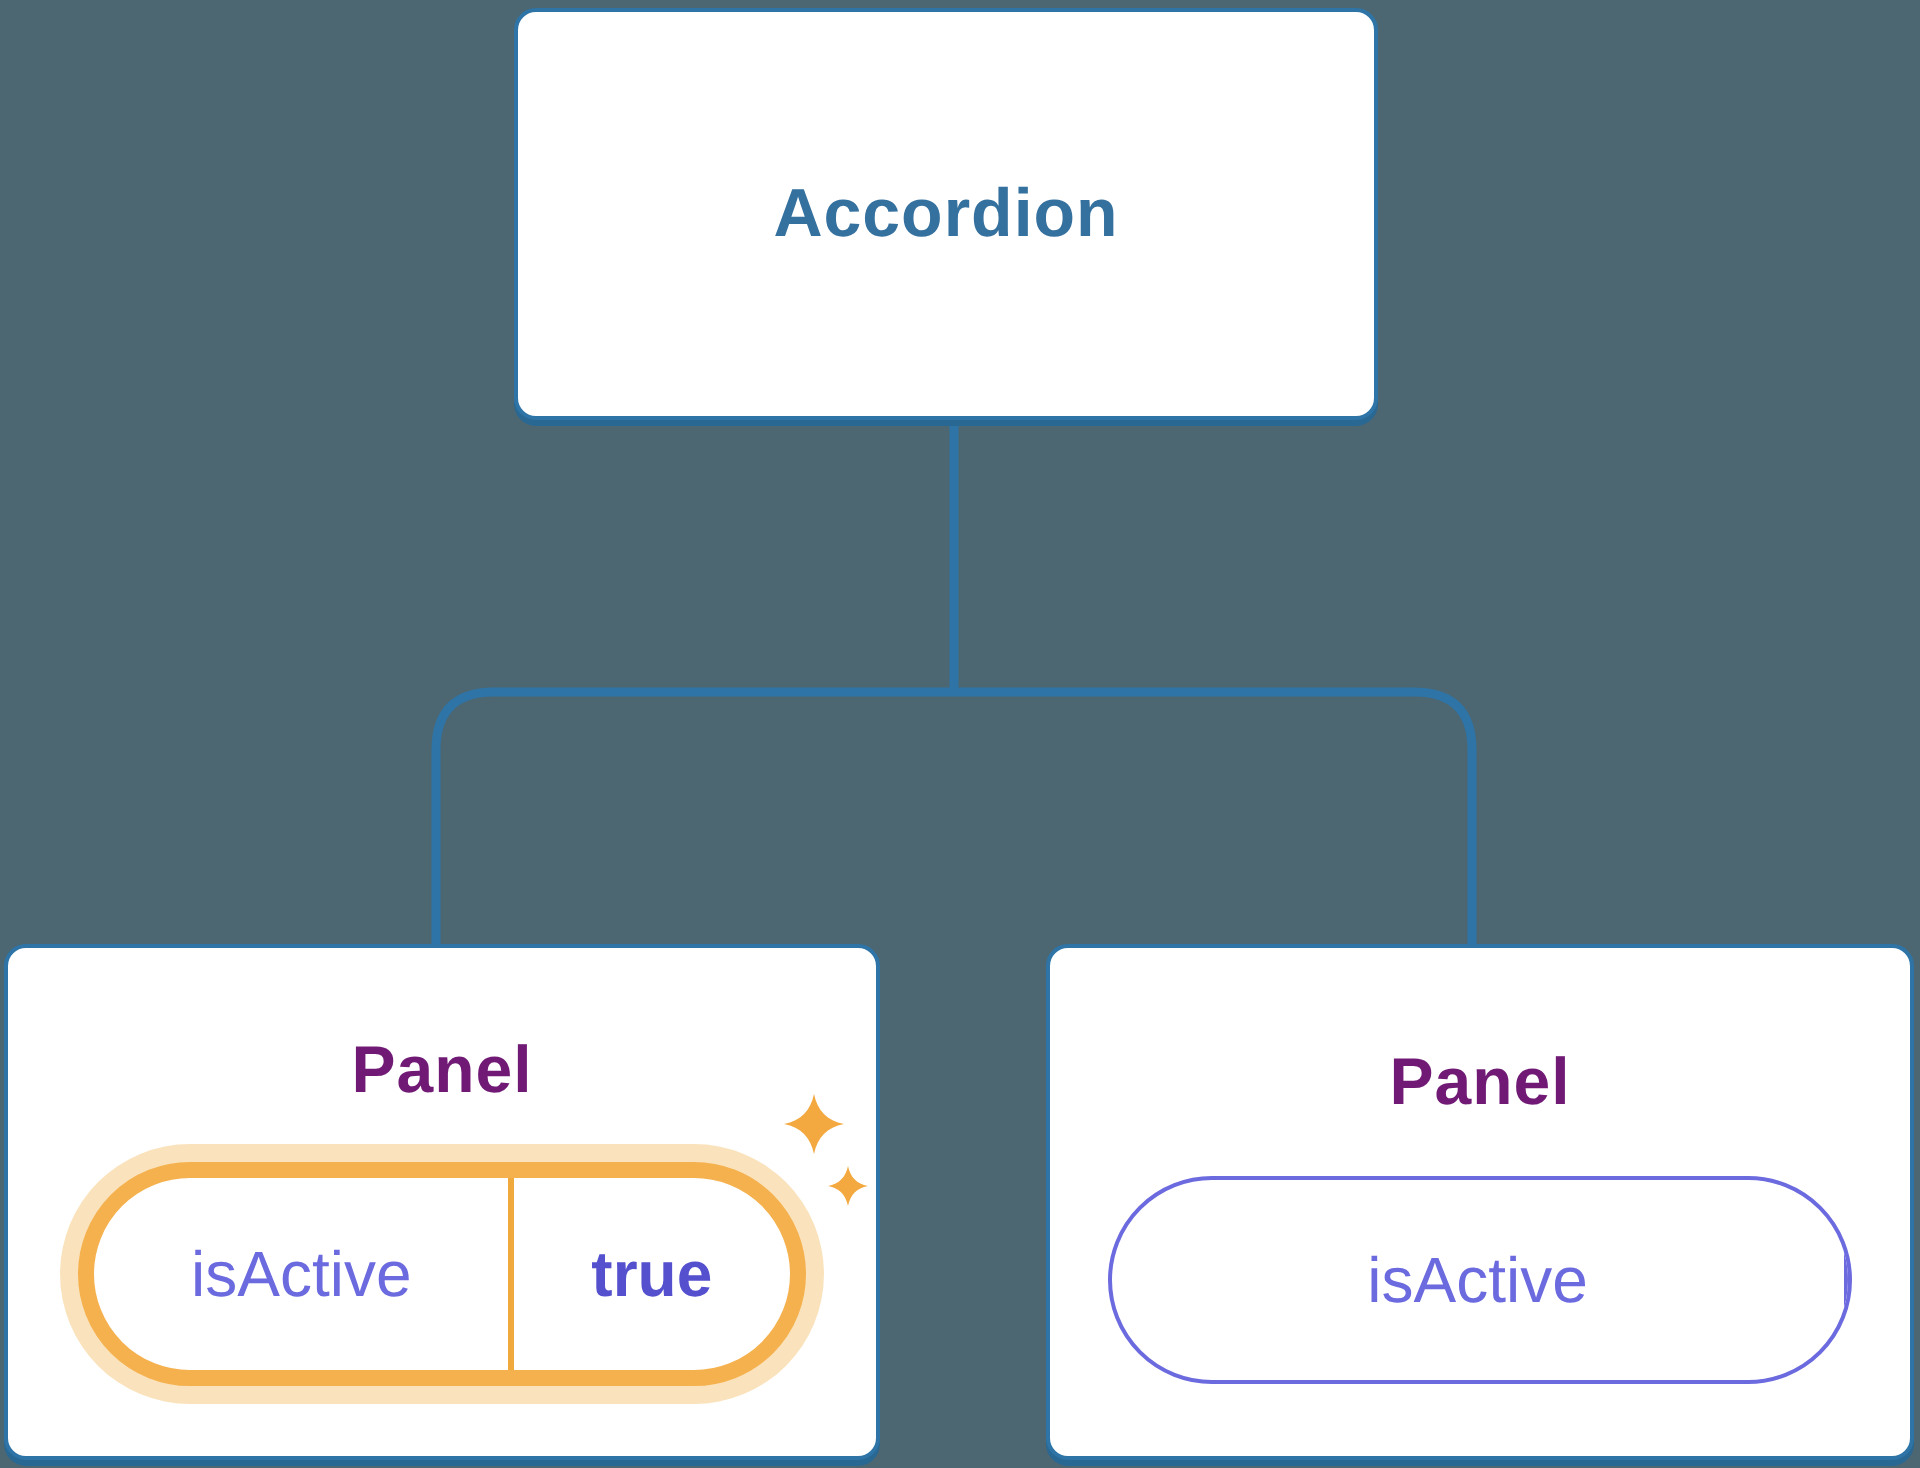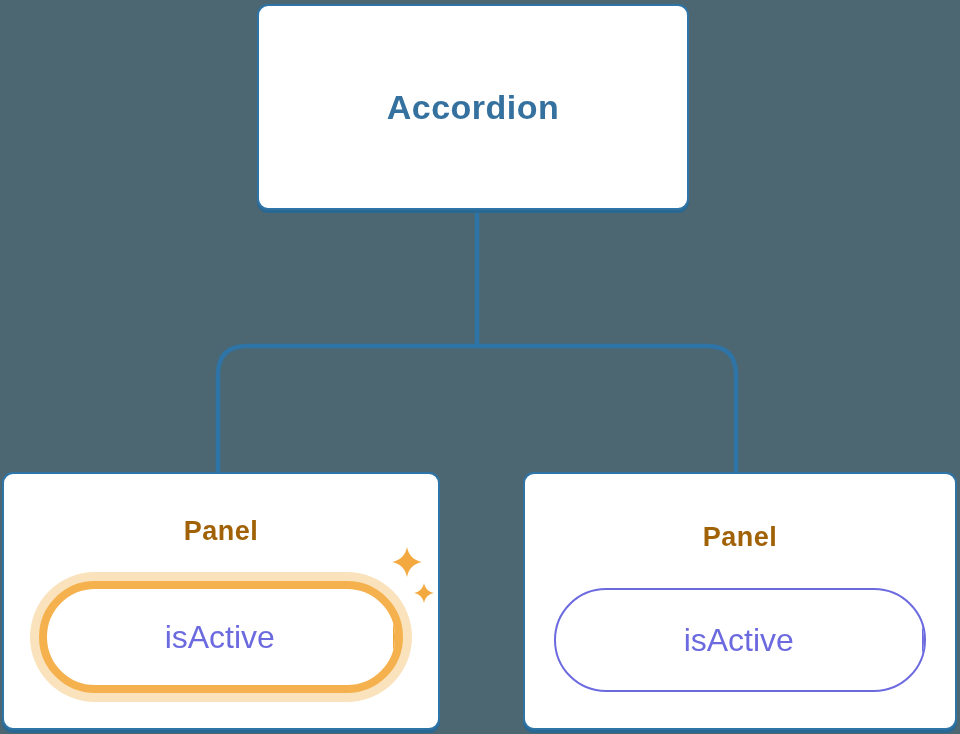--- a/index.html
+++ b/index.html
@@ -57,22 +57,22 @@
     left: 523px;
     top: 472px;
     width: 434px;
     height: 258px;
   }
   .panel-title {
     position: absolute;
     left: 0;
     right: 0;
     text-align: center;
-    color: #a16207;
-    font-size: 27px;
+    color: #701a75;
+    font-size: 33px;
     font-weight: 600;
     letter-spacing: 0.5px;
   }
   .node-panel-left .panel-title { top: 42px; }
   .node-panel-right .panel-title { top: 48px; }
 
   
   .pill-halo {
     position: absolute;
     left: 26px;
@@ -150,20 +150,21 @@
     <div class="node-title">Accordion</div>
   </div>
 
   <div class="node node-panel-left">
     <div class="panel-title">Panel</div>
 
     <div class="pill-halo">
       <div class="pill-active">
         <div class="pill-cell cell-name">isActive</div>
         <div class="divider"></div>
+        <div class="pill-cell cell-value value-active">true</div>
       </div>
     </div>
 
     <svg class="sparkle sparkle-large" width="30" height="30" viewBox="0 0 24 24">
       <path d="M12 0 C13.4 6.8 17.2 10.6 24 12 C17.2 13.4 13.4 17.2 12 24 C10.6 17.2 6.8 13.4 0 12 C6.8 10.6 10.6 6.8 12 0 Z" fill="#F3A93F"></path>
     </svg>
     <svg class="sparkle sparkle-small" width="20" height="20" viewBox="0 0 24 24">
       <path d="M12 0 C13.4 6.8 17.2 10.6 24 12 C17.2 13.4 13.4 17.2 12 24 C10.6 17.2 6.8 13.4 0 12 C6.8 10.6 10.6 6.8 12 0 Z" fill="#F3A93F"></path>
     </svg>
   </div>

